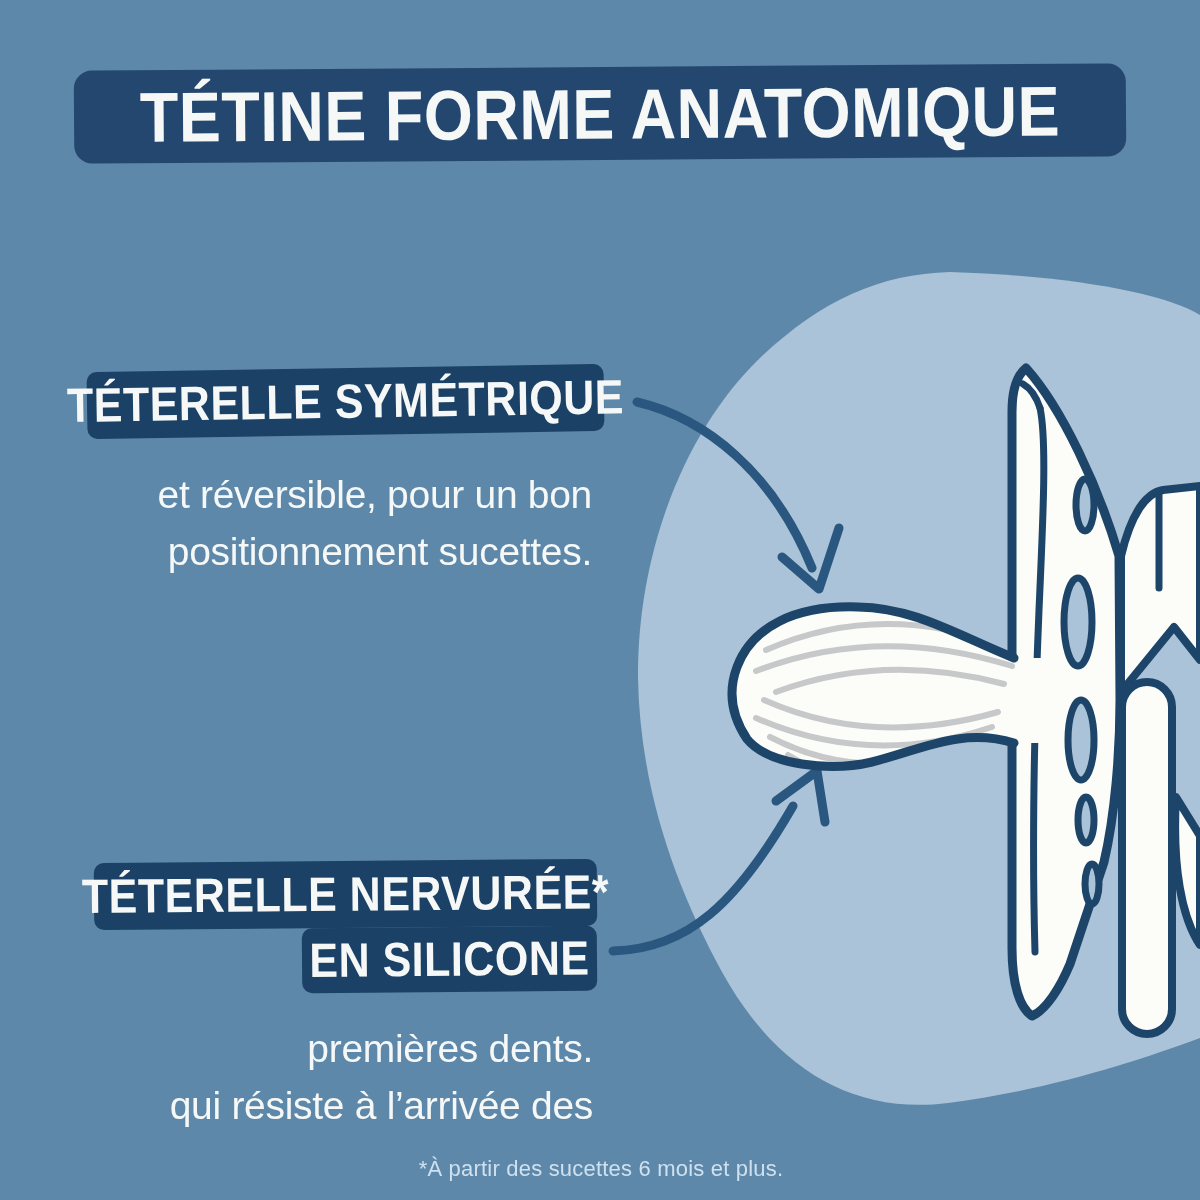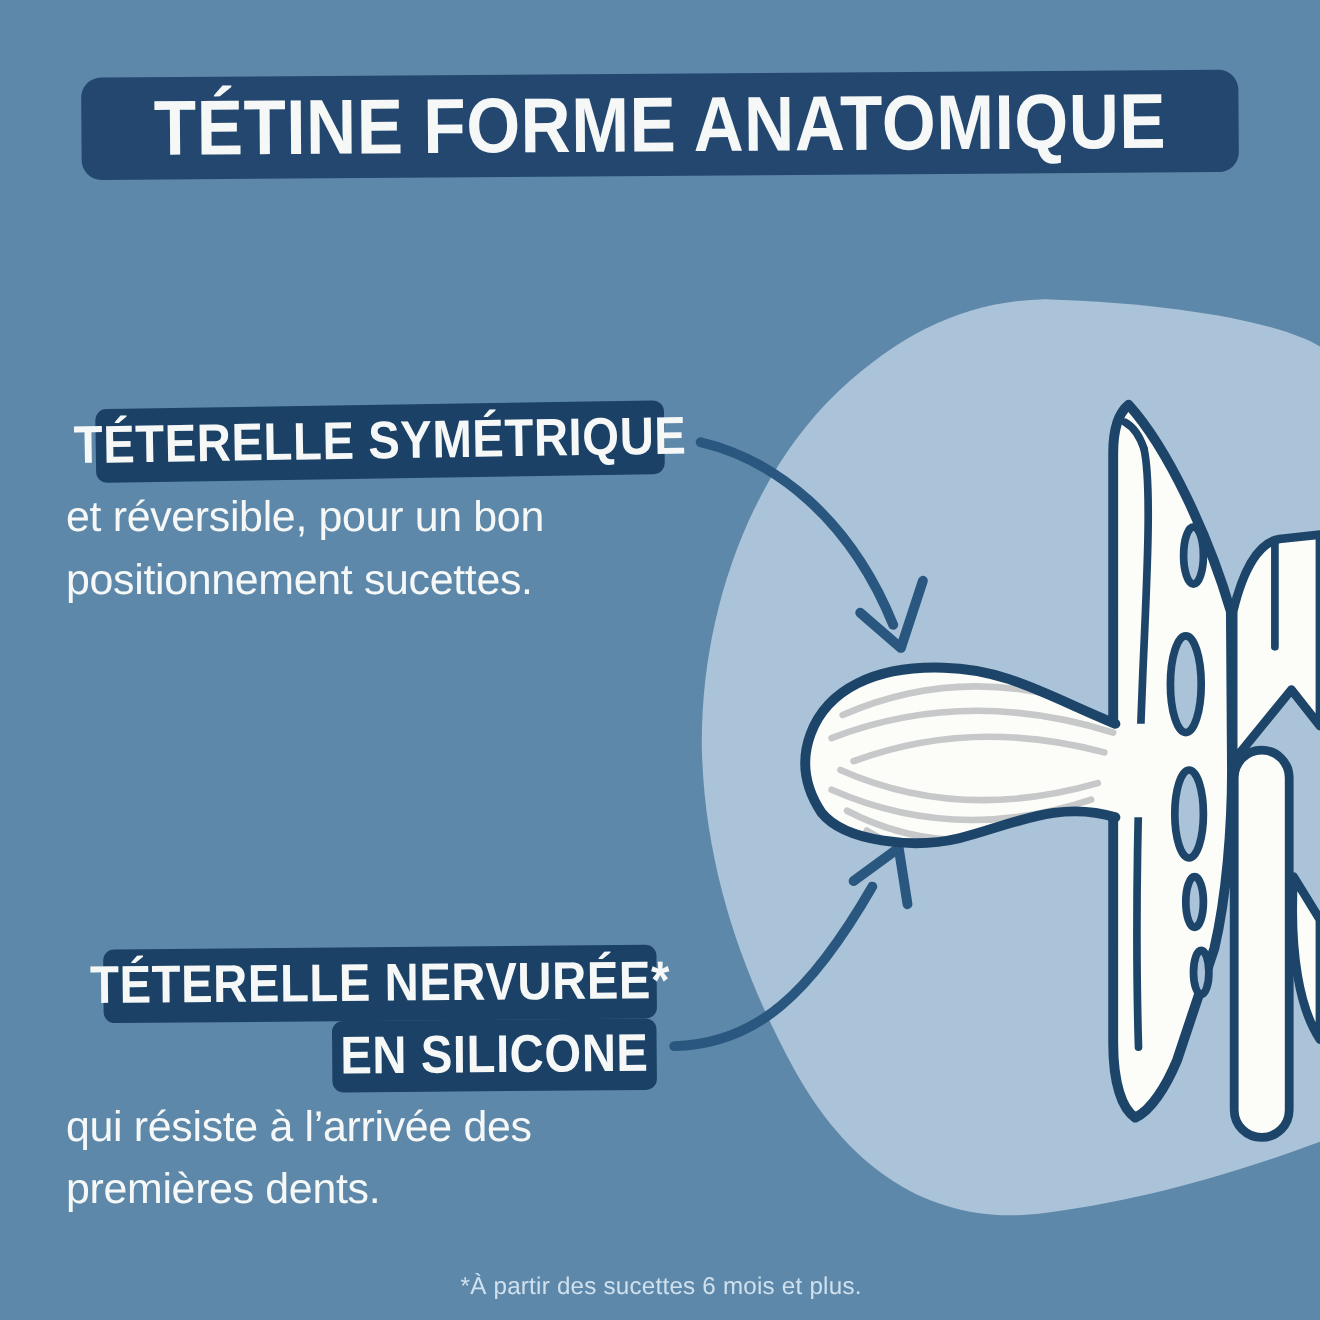--- a/index.html
+++ b/index.html
@@ -31,21 +31,21 @@
   #title-banner{
     left:74px;top:67px;width:1052px;height:93px;background:var(--title_banner,#24476f);
     border-radius:18px;font-size:63px;transform:rotate(-0.4deg);
   }
   #banner-symmetric{left:87px;top:368px;width:517px;height:67px;font-size:43px;transform:rotate(-0.9deg);}
   #banner-ribbed-1{left:94px;top:861px;width:503px;height:67px;font-size:43px;transform:rotate(-0.5deg);}
   #banner-ribbed-2{left:302px;top:927px;width:295px;height:65px;font-size:43px;transform:rotate(-0.5deg);}
 
   .body-copy{
     position:absolute;z-index:2;color:var(--text_white,#f5f8f7);
-    font-size:39px;line-height:57px;letter-spacing:-0.3px;
+    text-align:right;font-size:39px;line-height:57px;letter-spacing:-0.3px;margin-top:24px;
   }
   #body-symmetric{left:60px;top:442px;width:532px;}
   #body-ribbed{left:60px;top:996px;width:533px;}
 
   #footnote{
     position:absolute;z-index:2;left:0;top:1156px;width:1202px;text-align:center;
     color:var(--footnote_text,#cfe1ef);font-size:22px;letter-spacing:.2px;
   }
 </style>
 </head>
@@ -130,17 +130,17 @@
   <div>positionnement sucettes.</div>
 </div>
 
 <div id="banner-ribbed-1" class="banner">
   <span class="banner-text">TÉTERELLE NERVURÉE*</span>
 </div>
 <div id="banner-ribbed-2" class="banner">
   <span class="banner-text">EN SILICONE</span>
 </div>
 <div id="body-ribbed" class="body-copy">
+  <div>premières dents.</div>
   <div>qui résiste à l’arrivée des</div>
-  <div>premières dents.</div>
 </div>
 
 <div id="footnote">*À partir des sucettes 6 mois et plus.</div>
 
 </body></html>

